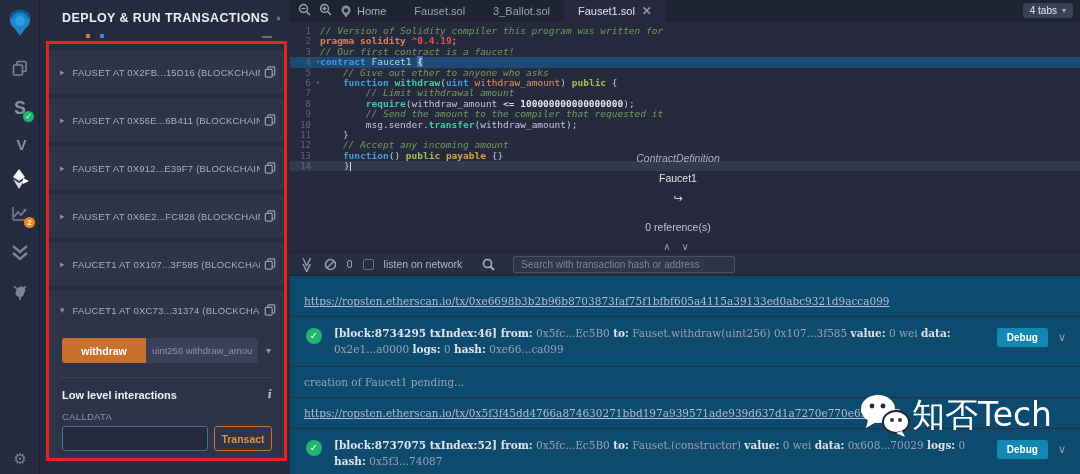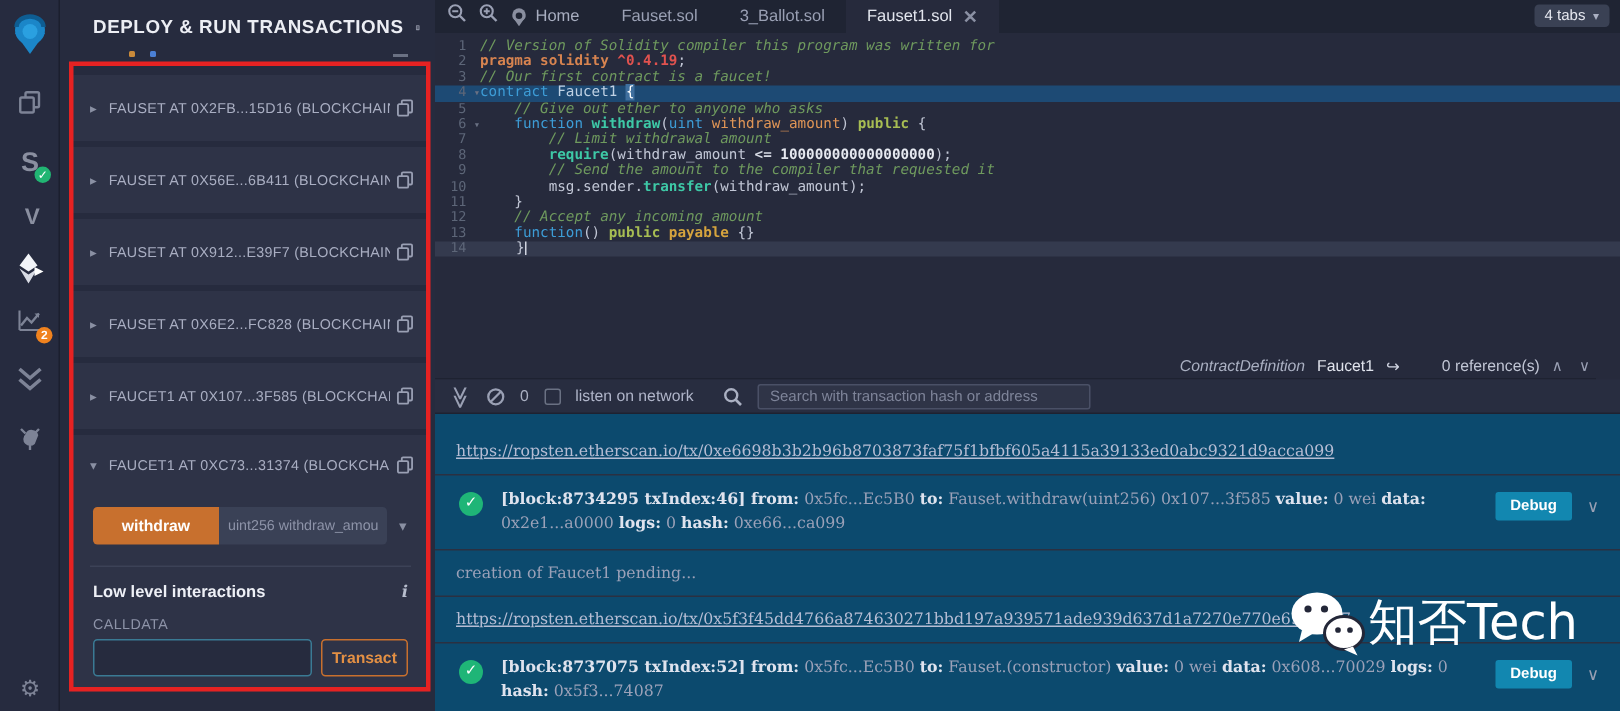--- a/index.html
+++ b/index.html
@@ -59,43 +59,43 @@
   .editor { position:absolute; left:0; top:22px; right:0; height:214px; background:#262a3c; overflow:hidden; padding-top:4px; }
   .crow { display:flex; height:10.4px; line-height:10.4px; font-family:"DejaVu Sans Mono", monospace; font-size:9.5px; white-space:pre; }
   .crow.hl-blue { background:#1d4a74; }
   .crow.hl-gray { background:#343a4e;gap:24px; }
   .gut { position:relative; flex:none; width:30px; text-align:right; padding-right:9px; color:#5d6678; font-size:9px; }
   .fold { position:absolute; right:0px; top:0; color:#6a7183; font-size:7px; }
   .ctext { flex:1; }
   .cmt { color:#6f9a5e; font-style:italic; }
   .kwo { color:#d88450; font-weight:bold; }
   .ver { color:#e0524f; font-weight:bold; }
-  .kwb { color:#3d9cd6; font-weight:normal; }
+  .kwb { color:#3d9cd6; font-weight:bold; }
   .typ { color:#bfd1e4; }
   .fn  { color:#3ec9a7; font-weight:bold; }
   .par { color:#e09556; }
   .pub { color:#a7bd53; font-weight:bold; }
   .pay { color:#d6a43e; font-weight:bold; }
   .num { color:#e6e9f0; font-weight:bold; }
   .op  { color:#d4d8e2; font-weight:bold; }
   .pln { color:#c2c7d6; }
   .brc { background:#3f6f9e; color:#fff; }
   .cursor { display:inline-block; width:1px; height:9px; background:#d0d4e0; vertical-align:middle; }
   
-  .statusbar { position:absolute; left:0; top:236px; right:16px; height:17px; background:#262a3c; display:flex; align-items:center; justify-content:flex-end; gap:8px; font-size:10.5px; color:#c0c5d4; border-bottom:1px solid #1e2231; }
+  .statusbar { position:absolute; left:0; top:236px; right:0; height:17px; background:#262a3c; display:flex; align-items:center; justify-content:flex-end; gap:8px; padding-right:14px; font-size:10.5px; color:#c0c5d4; border-bottom:1px solid #1e2231;flex-direction:column; }
   .sb-type { font-style:italic; color:#aab0c2; }
   .sb-arrow { color:#cfd3e0; font-size:11px; }
   .sb-chev { color:#9aa0b4; font-size:10px; letter-spacing:4px; }
   
   .term-toolbar { position:absolute; left:0; top:253px; right:0; height:23px; background:#282d40; display:flex; align-items:center; gap:10px; padding-left:10px; border-bottom:1px solid #1e2231; }
   .tt-ic { color:#9aa0b4; flex:none; display:flex; align-items:center; }
   .tt-count { color:#aab0c2; font-size:10.5px; }
   .tt-check { width:11px; height:11px; border:1px solid #6a7183; border-radius:2px; background:transparent; }
   .tt-label { color:#b0b5c9; font-size:10.5px; }
-  .tt-search { width:222px; height:17px; background:#2f3447; border:1px solid #4a5066; border-radius:2px; color:#cdd2e0; font-size:10px; padding:0 7px; margin-left:0; }
+  .tt-search { width:222px; height:17px; background:#2f3447; border:1px solid #4a5066; border-radius:2px; color:#cdd2e0; font-size:10px; padding:0 7px; margin-left:8px; }
   .tt-search::placeholder { color:#7e8499; }
   
   .terminal { position:absolute; left:0; top:276px; right:0; bottom:0; background:#0c4a6e; overflow:hidden; padding-top:10px; }
   .t-entry { padding:9px 14px; border-bottom:1px solid #2b3041; font-family:"DejaVu Serif", serif; font-size:10.5px; color:#9ba1b8; }
   .t-link { color:#b6bdd4; text-decoration:underline; cursor:pointer; }
   .t-tx { display:flex; align-items:flex-start; gap:12px; padding:8px 10px 8px 16px; }
   .t-check { flex:none; width:16px; height:16px; border-radius:50%; background:#1fb577; color:#fff; font-size:10px; line-height:16px; text-align:center; margin-top:3px; }
   .t-body { flex:1; max-width:690px; line-height:1.55; }
   .t-body b { color:#dfe3ee; }
   .t-actions { flex:none; display:flex; align-items:center; gap:10px; margin-top:3px; margin-right:4px; }

